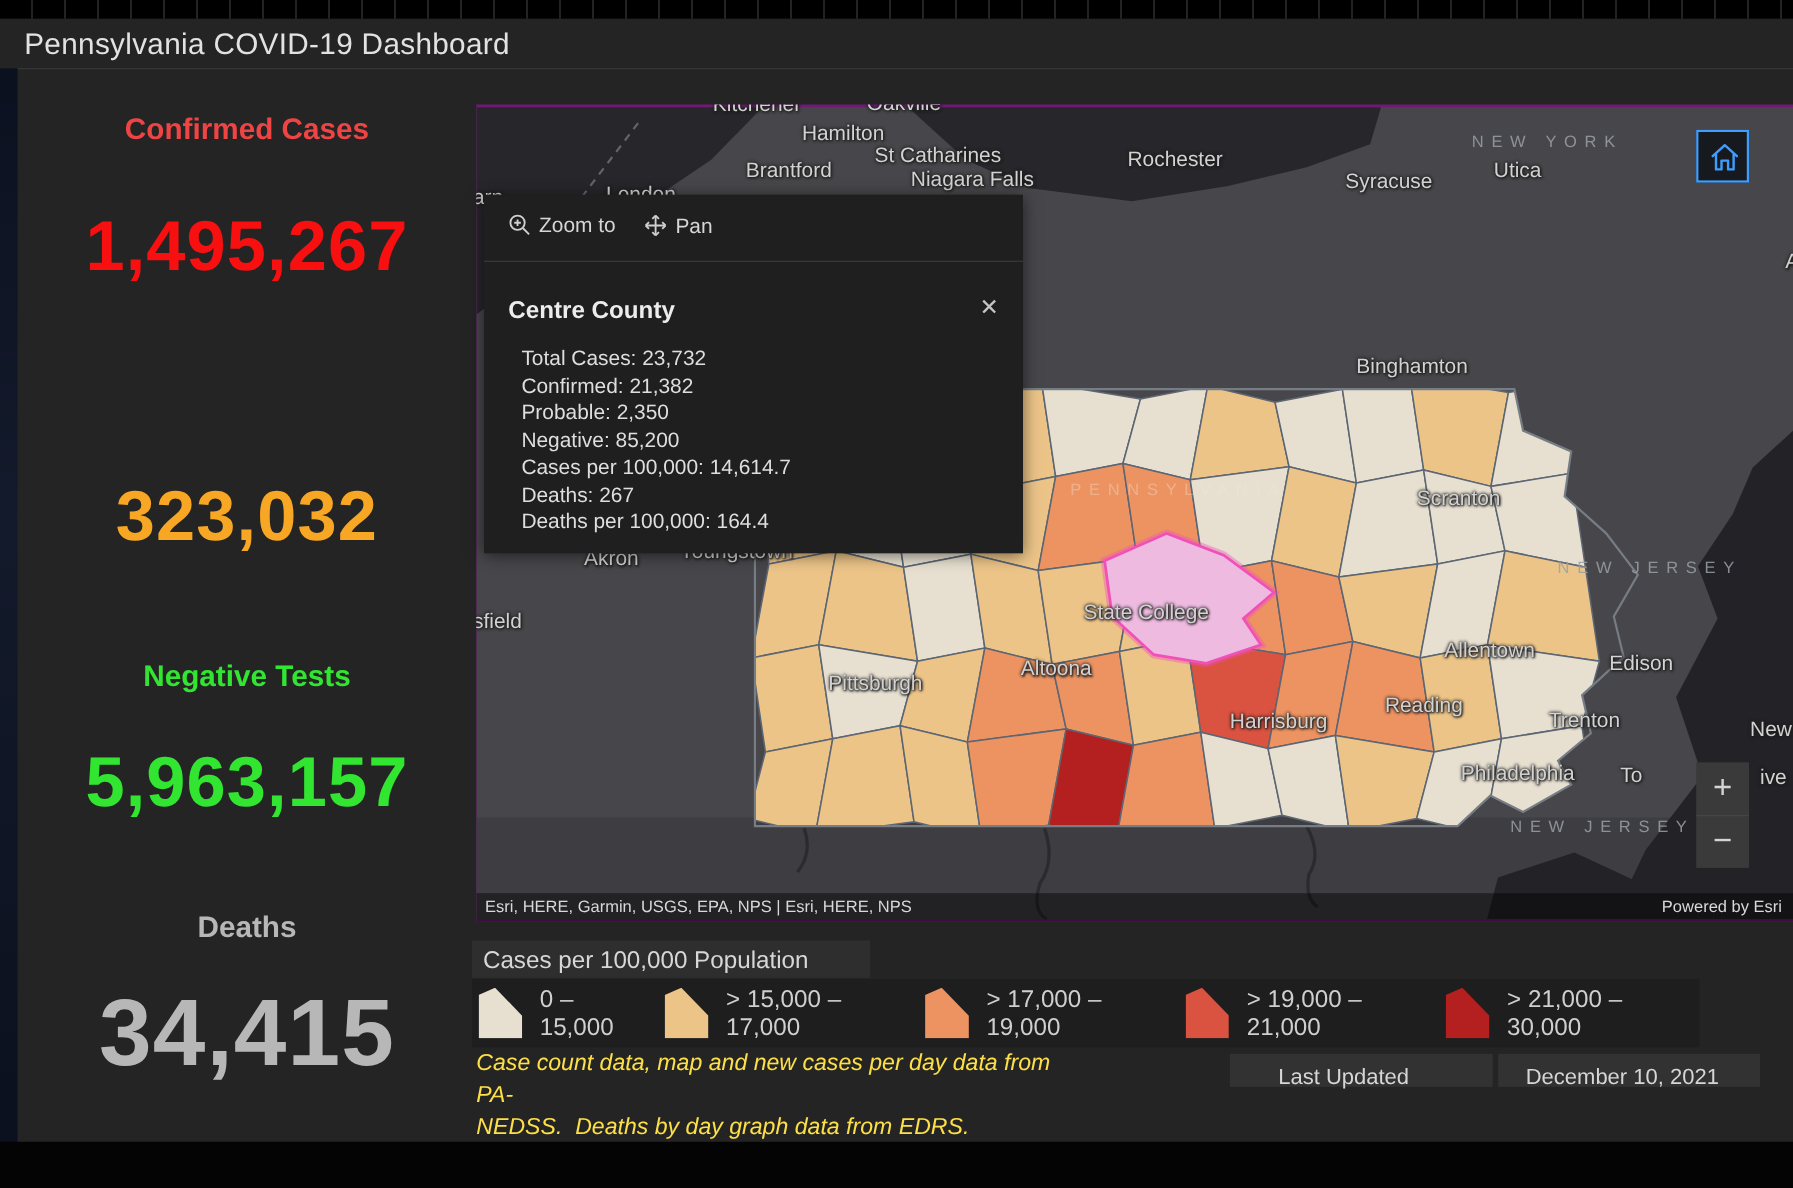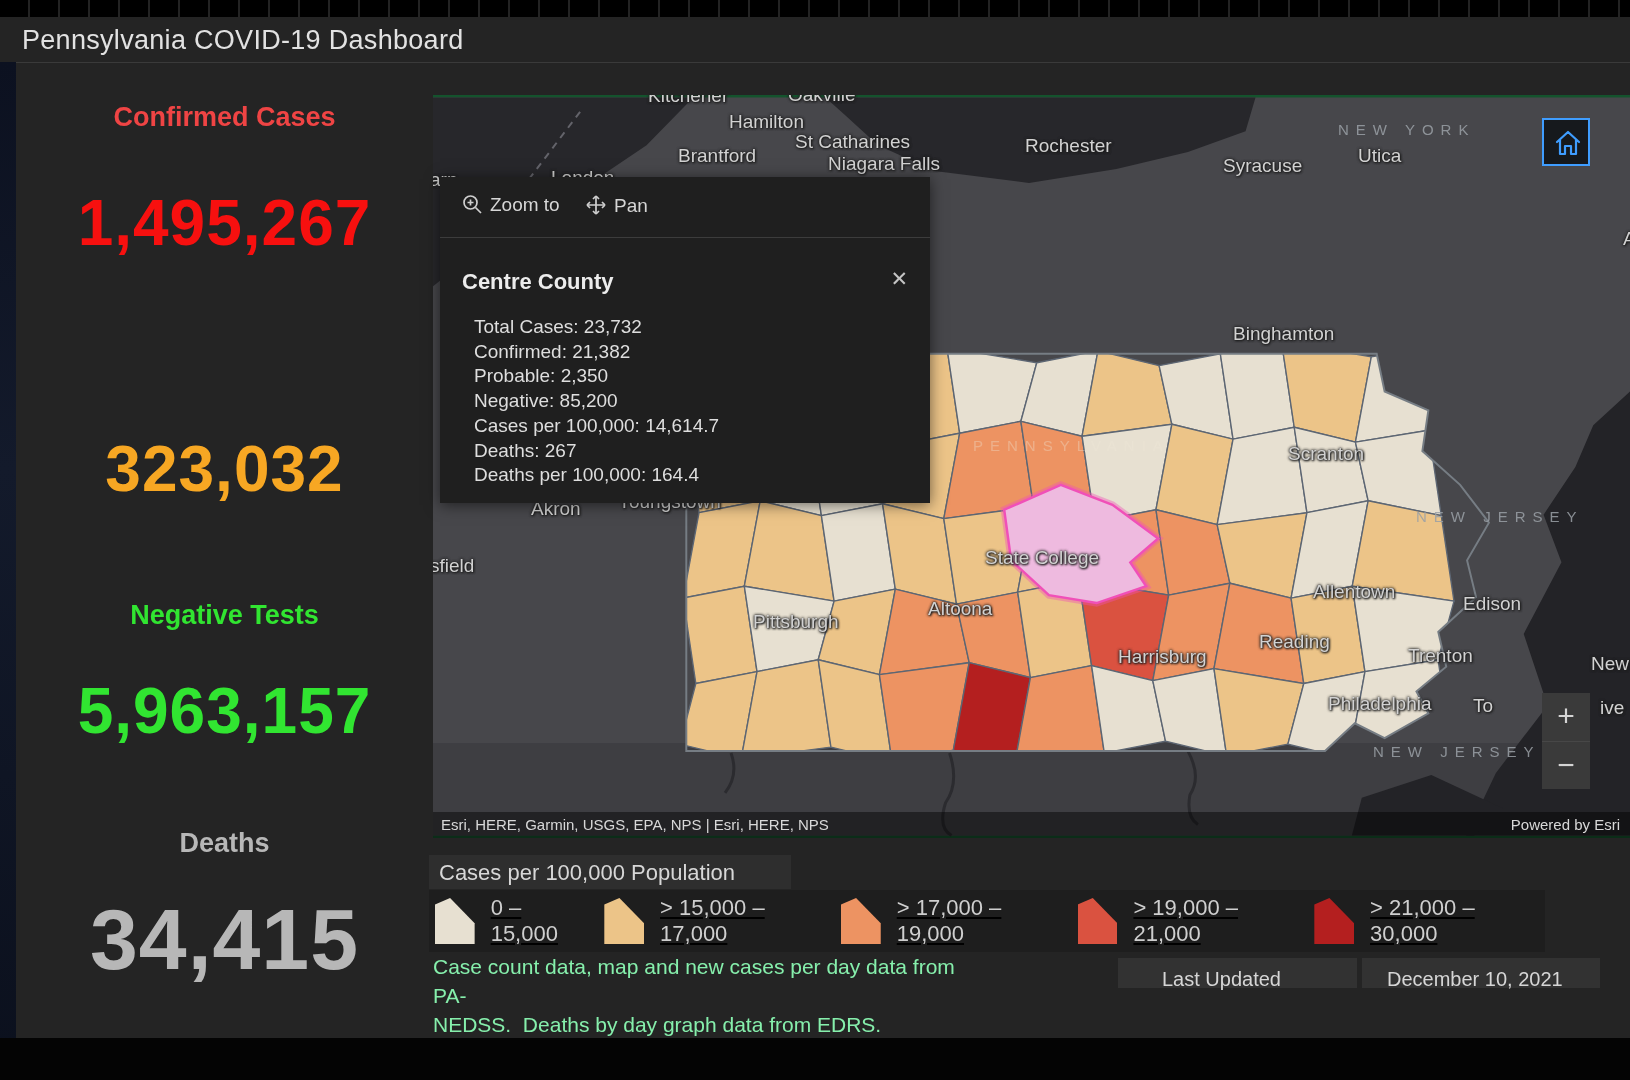--- a/index.html
+++ b/index.html
@@ -16,21 +16,21 @@
   
   #left-sliver{position:absolute;left:0;top:62px;width:16px;height:1018px;
     background:linear-gradient(180deg,#0c1120,#131a2b 40%,#0b101d);}
 
   
   .stat-label{position:absolute;left:16px;width:417px;text-align:center;font-size:27px;font-weight:bold;}
   .stat-value{position:absolute;left:16px;width:417px;text-align:center;font-size:64px;font-weight:bold;letter-spacing:1px;}
   .stat-value.big{font-size:86px;}
 
   
-  #map{position:absolute;left:433px;top:95px;width:1197px;height:743px;overflow:hidden;background:#14532d;}
+  #map{position:absolute;left:433px;top:95px;width:1197px;height:743px;overflow:hidden;background:#701a75;}
   #map-svg{position:absolute;left:0;top:0;}
   .county{stroke:#5d6673;stroke-width:1.4;}
   .pa-outline{fill:none;stroke:#767d84;stroke-width:2;}
   .map-label{position:absolute;white-space:nowrap;font-size:19px;color:#d2d2d2;
     text-shadow:0 0 3px #1f1f1f,0 0 3px #1f1f1f,1px 1px 2px #1f1f1f;}
   .map-label.state{font-size:15px;color:#9aa0a6;letter-spacing:7px;text-shadow:none;opacity:.85;}
   .map-label.state-faint{font-size:15px;color:#efe8d8;letter-spacing:7px;opacity:.35;text-shadow:none;}
 
   #attribution{position:absolute;left:0;bottom:0;width:100%;height:26px;background:rgba(0,0,0,.45);}
   #attribution .src{position:absolute;left:8px;top:4px;font-size:15px;color:#d8d8d8;}
@@ -49,29 +49,29 @@
   #popup .actions{position:absolute;left:0;top:0;width:100%;height:60px;border-bottom:1px solid #3c3c3c;}
   .action-btn{position:absolute;top:17px;height:26px;color:#d6d6d6;font-size:19px;cursor:pointer;}
   .action-btn svg{vertical-align:-4px;margin-right:7px;}
   #popup .p-title{position:absolute;left:22px;top:92px;font-size:22px;font-weight:bold;color:#ececec;}
   #popup .close{position:absolute;right:22px;top:90px;font-size:21px;color:#c4c4c4;cursor:pointer;}
   #popup .fields{position:absolute;left:34px;top:138px;font-size:19px;line-height:24.7px;color:#dedede;}
 
   
   #legend-title{position:absolute;left:429px;top:855px;width:362px;height:34px;background:#2e2e2e;}
   #legend-title span{position:absolute;left:10px;top:5px;font-size:22px;color:#d7d7d7;}
-  #legend-row{position:absolute;left:429px;top:890px;width:1116px;display:flex;justify-content:space-between;text-decoration:underline;}
+  #legend-row{position:absolute;left:429px;top:890px;width:1116px;display:flex;justify-content:space-between;}
   .legend-item{display:flex;align-items:center;background:rgba(0,0,0,.16);padding:5px 14px 5px 6px;}
   .legend-swatch{width:44px;height:46px;margin-right:16px;
     clip-path:polygon(0 14%,38% 0,100% 55%,100% 100%,0 100%);}
   .legend-label{font-size:22px;color:#cfcfcf;}
 
   
-  #note{position:absolute;left:433px;top:952px;width:560px;font-size:21px;
-    line-height:29px;color:#86efac;white-space:pre-wrap;}
+  #note{position:absolute;left:433px;top:952px;width:560px;font-style:italic;font-size:21px;
+    line-height:29px;color:#fde047;white-space:pre-wrap;}
   #last-updated{position:absolute;left:1118px;top:958px;height:30px;display:flex;border-radius:19px;}
   #lu-label{width:239px;background:#323232;color:#d6d6d6;font-size:20px;line-height:42px;padding-left:44px;box-sizing:border-box;}
   #lu-value{width:238px;background:#323232;color:#d6d6d6;font-size:20px;line-height:42px;padding-left:25px;box-sizing:border-box;margin-left:5px;}
 
   #bottom-strip{position:absolute;left:0;top:1038px;width:1630px;height:42px;background:#040404;}
 </style>
 </head>
 <body>
 
 <div id="app">

